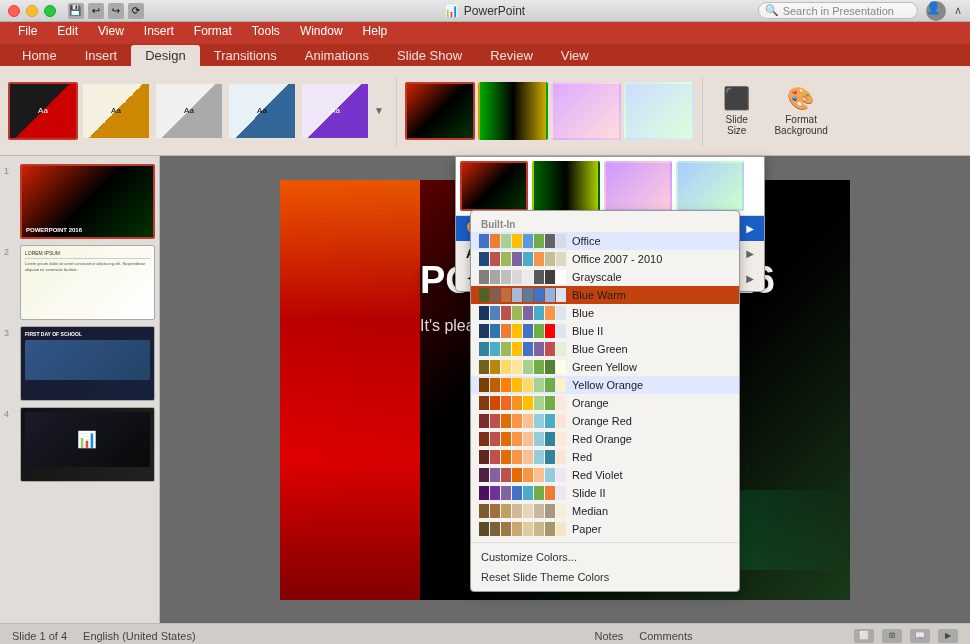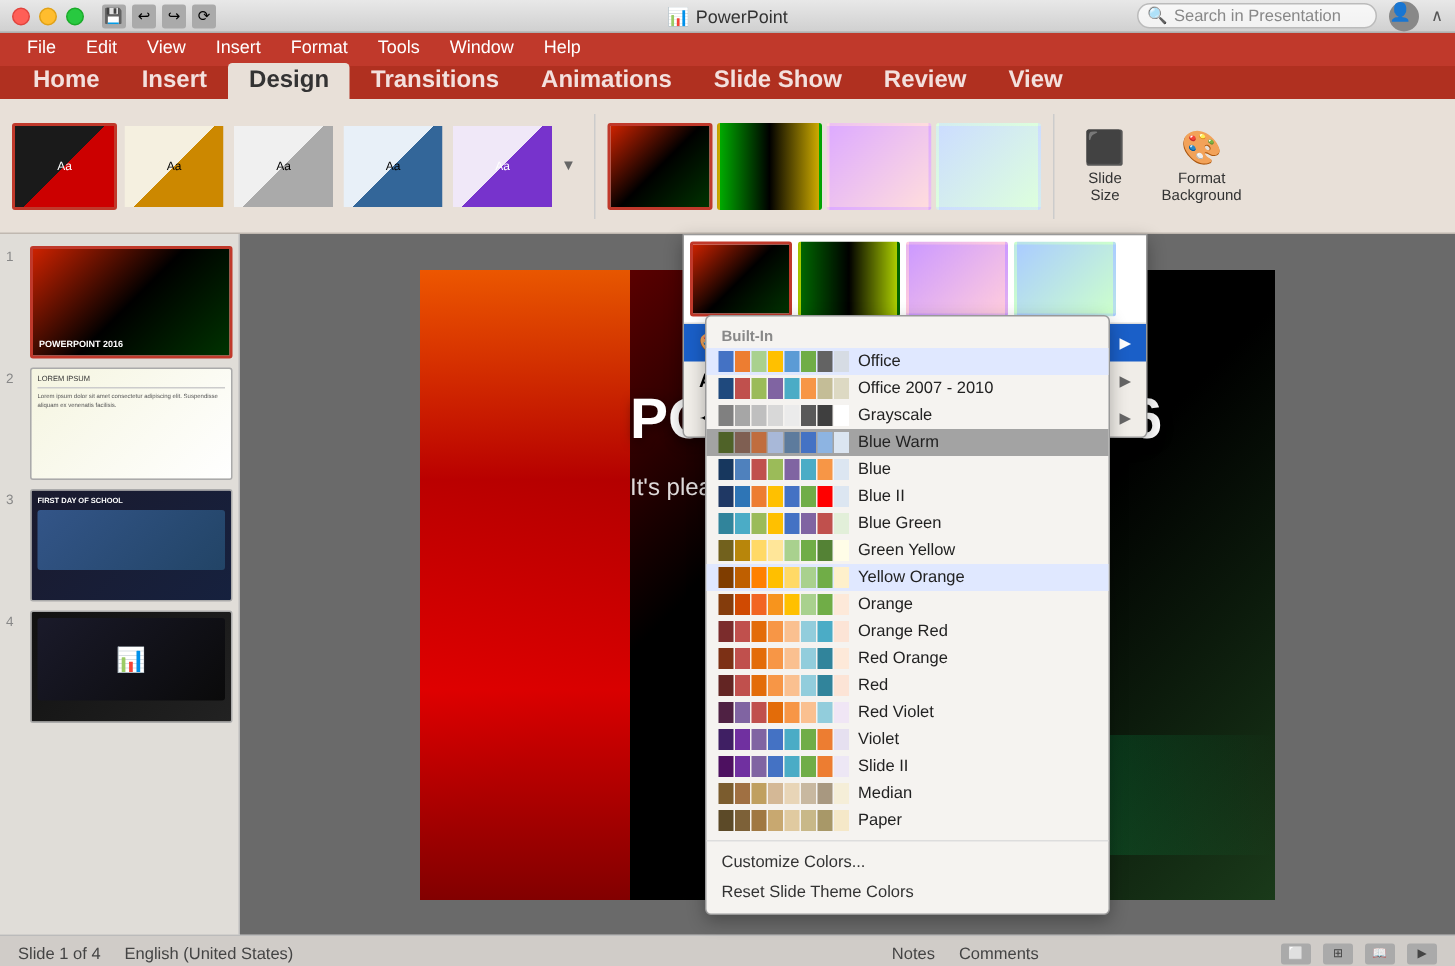--- a/index.html
+++ b/index.html
@@ -53,24 +53,23 @@
     #ribbon-tabs {
       display: flex;
       height: 22px;
       background: #b03020;
       align-items: flex-end;
       padding: 0 8px;
     }
     .ribbon-tab {
       padding: 3px 14px;
       color: rgba(255,255,255,0.85);
-      font-size: 16px;
+      font-size: 13px;
       cursor: pointer;
       border-radius: 3px 3px 0 0;
-      font-weight: bold;
     }
     .ribbon-tab.active {
       background: #e8e0d8;
       color: #333;
     }
 
     #ribbon-content {
       background: #e8e0d8;
       height: 90px;
       display: flex;
@@ -552,21 +551,21 @@
               <div class="swatch" style="background: rgb(166, 166, 166);"></div>
               <div class="swatch" style="background: rgb(191, 191, 191);"></div>
               <div class="swatch" style="background: rgb(216, 216, 216);"></div>
               <div class="swatch" style="background: rgb(235, 235, 235);"></div>
               <div class="swatch" style="background: rgb(89, 89, 89);"></div>
               <div class="swatch" style="background: rgb(63, 63, 63);"></div>
               <div class="swatch" style="background: rgb(255, 255, 255);"></div>
             </div>
             <span class="color-row-label">Grayscale</span>
           </div>
-          <div class="color-row" style="background: #a3a3a3;">
+          <div class="color-row" style="background: #c2410c;">
             <div class="color-swatches">
               <div class="swatch" style="background: rgb(79, 98, 40);"></div>
               <div class="swatch" style="background: rgb(127, 95, 82);"></div>
               <div class="swatch" style="background: rgb(192, 109, 62);"></div>
               <div class="swatch" style="background: rgb(168, 184, 216);"></div>
               <div class="swatch" style="background: rgb(93, 123, 157);"></div>
               <div class="swatch" style="background: rgb(68, 114, 196);"></div>
               <div class="swatch" style="background: rgb(141, 180, 226);"></div>
               <div class="swatch" style="background: rgb(219, 229, 241);"></div>
             </div>
@@ -697,33 +696,20 @@
               <div class="swatch" style="background: rgb(227, 108, 9);"></div>
               <div class="swatch" style="background: rgb(247, 150, 70);"></div>
               <div class="swatch" style="background: rgb(250, 192, 144);"></div>
               <div class="swatch" style="background: rgb(146, 205, 220);"></div>
               <div class="swatch" style="background: rgb(240, 230, 245);"></div>
             </div>
             <span class="color-row-label">Red Violet</span>
           </div>
           <div class="color-row">
             <div class="color-swatches">
-              <div class="swatch" style="background: rgb(63, 31, 99);"></div>
-              <div class="swatch" style="background: rgb(112, 48, 160);"></div>
-              <div class="swatch" style="background: rgb(128, 100, 162);"></div>
-              <div class="swatch" style="background: rgb(68, 114, 196);"></div>
-              <div class="swatch" style="background: rgb(75, 172, 198);"></div>
-              <div class="swatch" style="background: rgb(112, 173, 71);"></div>
-              <div class="swatch" style="background: rgb(237, 125, 49);"></div>
-              <div class="swatch" style="background: rgb(230, 224, 240);"></div>
-            </div>
-            <span class="color-row-label">Violet</span>
-          </div>
-          <div class="color-row">
-            <div class="color-swatches">
               <div class="swatch" style="background: rgb(77, 16, 96);"></div>
               <div class="swatch" style="background: rgb(112, 48, 160);"></div>
               <div class="swatch" style="background: rgb(128, 100, 162);"></div>
               <div class="swatch" style="background: rgb(68, 114, 196);"></div>
               <div class="swatch" style="background: rgb(75, 172, 198);"></div>
               <div class="swatch" style="background: rgb(112, 173, 71);"></div>
               <div class="swatch" style="background: rgb(237, 125, 49);"></div>
               <div class="swatch" style="background: rgb(237, 231, 245);"></div>
             </div>
             <span class="color-row-label">Slide II</span>

